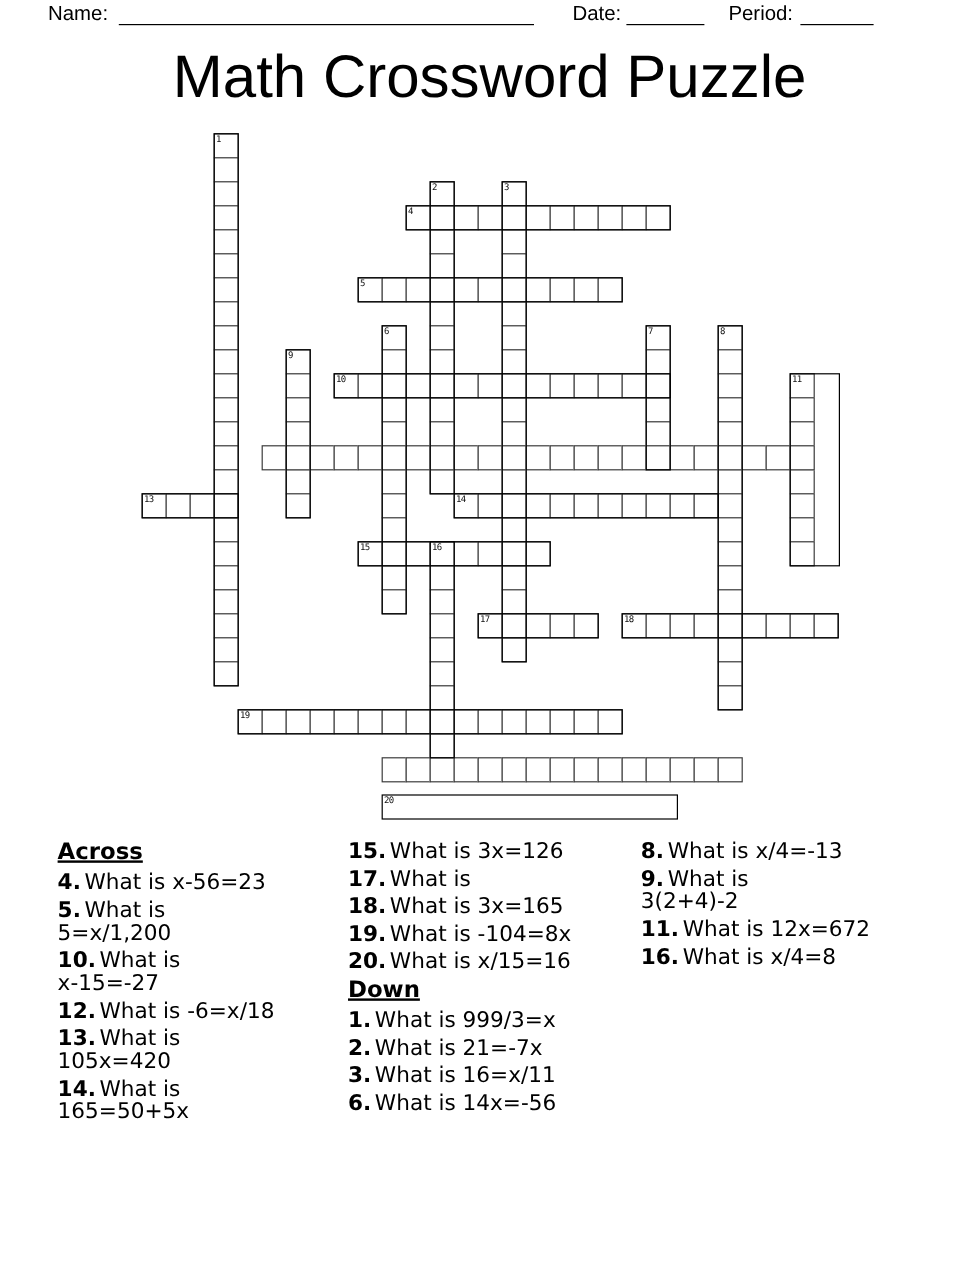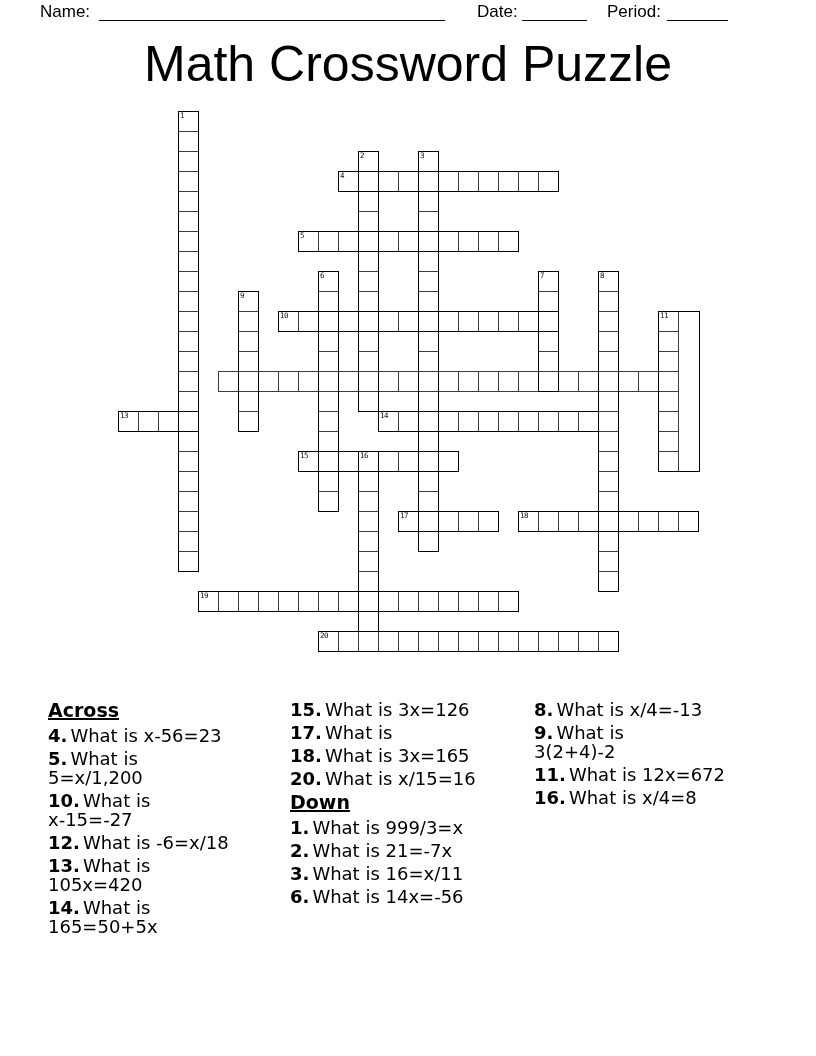--- a/index.html
+++ b/index.html
@@ -396,39 +396,40 @@
       </div>
       <div class="cw-word" style="left: 398px; top: 511px; width: 101px; height: 21px;">
         <span class="cw-num">17</span>
       </div>
       <div class="cw-word" style="left: 518px; top: 511px; width: 181px; height: 21px;">
         <span class="cw-num">18</span>
       </div>
       <div class="cw-word" style="left: 198px; top: 591px; width: 321px; height: 21px;">
         <span class="cw-num">19</span>
       </div>
-      <div class="cw-word" style="left: 318px; top: 631px; width: 301px; height: 21px;">
+      <div class="cw-word" style="left: 318px; top: 662px; width: 247px; height: 21px;">
         <span class="cw-num">20</span>
       </div>
     </div>
 
   <div>
     <div class="clue-col" id="clue-col-0">
         <div class="clue-head">Across</div>
         <div class="clue-item"><b>4.</b>What is x-56=23</div>
         <div class="clue-item"><b>5.</b>What is<div>5=x/1,200</div></div>
         <div class="clue-item"><b>10.</b>What is<div>x-15=-27</div></div>
         <div class="clue-item"><b>12.</b>What is -6=x/18</div>
         <div class="clue-item"><b>13.</b>What is<div>105x=420</div></div>
         <div class="clue-item"><b>14.</b>What is<div>165=50+5x</div></div>
       </div>
     <div class="clue-col" id="clue-col-1">
         <div class="clue-item"><b>15.</b>What is 3x=126</div>
         <div class="clue-item"><b>17.</b>What is</div>
         <div class="clue-item"><b>18.</b>What is 3x=165</div>
+        <div class="clue-item"><b>19.</b>What is -104=8x</div>
         <div class="clue-item"><b>20.</b>What is x/15=16</div>
         <div class="clue-head">Down</div>
         <div class="clue-item"><b>1.</b>What is 999/3=x</div>
         <div class="clue-item"><b>2.</b>What is 21=-7x</div>
         <div class="clue-item"><b>3.</b>What is 16=x/11</div>
         <div class="clue-item"><b>6.</b>What is 14x=-56</div>
       </div>
     <div class="clue-col" id="clue-col-2">
         <div class="clue-item"><b>8.</b>What is x/4=-13</div>
         <div class="clue-item"><b>9.</b>What is<div>3(2+4)-2</div></div>

